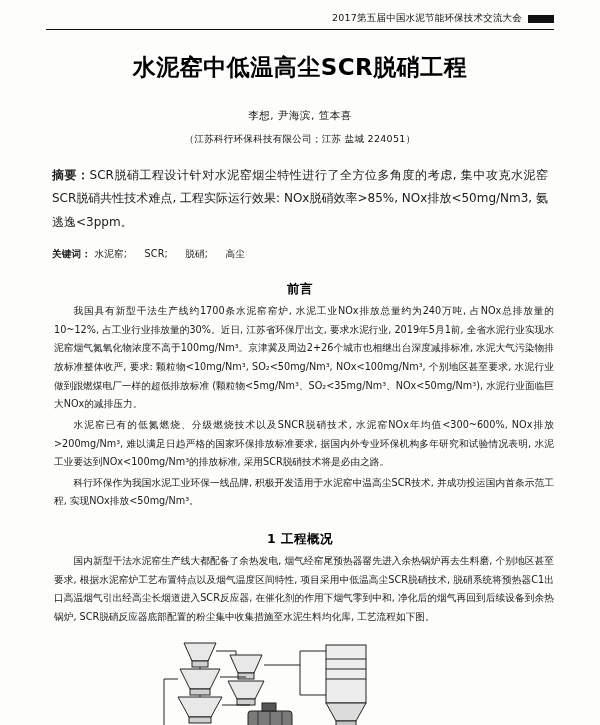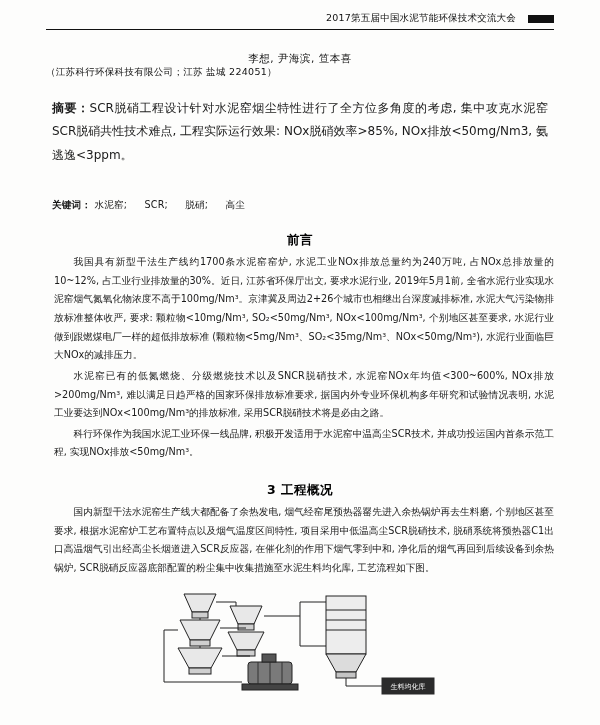--- a/index.html
+++ b/index.html
@@ -21,21 +21,21 @@
     box-sizing: border-box;
     padding: 0 46px;
     background: #fdfdfc;
   }
 
   
   .header {
     display: flex;
     align-items: center;
     justify-content: flex-end;
-    gap: 12px;
+    gap: 6px;
     padding-top: 12px;
     padding-bottom: 4px;
   }
   .header-text {
     font-size: 9.5px;
     letter-spacing: 0.2px;
     color: #111;
     white-space: nowrap;
   }
   .header-mark {
@@ -58,44 +58,47 @@
     font-family: "DejaVu Sans", sans-serif;
     font-weight: bold;
     font-size: 23px;
     letter-spacing: 0.5px;
     line-height: 1.35;
     color: #000;
   }
 
   .authors {
     text-align: center;
+    margin-top: 26px;
     font-size: 10.5px;
     color: #111;
     letter-spacing: 0.5px;
   }
   .affiliation {
+    text-align: center;
+    margin-top: 10px;
     font-size: 9.5px;
     color: #111;
     letter-spacing: 0.3px;
   }
 
   
   .abstract {
     margin-top: 18px;
     font-size: 12px;
     line-height: 1.95;
     color: #1a1a1a;
     text-align: justify;
     padding: 0 6px;
   }
   .abstract .lead {
     font-weight: bold;
   }
   .keywords {
-    margin-top: 32px;
+    margin-top: 14px;
     font-size: 9.6px;
     color: #1a1a1a;
     padding: 0 6px;
     letter-spacing: 0.2px;
   }
   .keywords .lead {
     font-weight: bold;
   }
   .kw-items span {
     margin-right: 14px;
@@ -138,20 +141,21 @@
 
 <div class="page">
 
   <div class="header">
     <div class="header-text">2017第五届中国水泥节能环保技术交流大会</div>
     <div class="header-mark"></div>
   </div>
   <div class="header-rule"></div>
 
   <div class="title-block">
+    <div class="title-line">水泥窑中低温高尘SCR脱硝工程</div>
   </div>
 
   <div class="authors">李想, 尹海滨, 笪本喜</div>
   <div class="affiliation">（江苏科行环保科技有限公司；江苏  盐城    224051）</div>
 
   <div class="abstract">
     <span class="lead">摘要：</span><span>SCR脱硝工程设计针对水泥窑烟尘特性进行了全方位多角度的考虑, 集中攻克水泥窑SCR脱硝共性技术难点, 工程实际运行效果: NOx脱硝效率&gt;85%, NOx排放&lt;50mg/Nm3, 氨逃逸&lt;3ppm。</span>
   </div>
 
   <div class="keywords">
@@ -162,21 +166,21 @@
       <span>脱硝;</span>
       <span>高尘</span>
     </span>
   </div>
 
   <h2 class="section-heading">前言</h2>
   <p class="para">我国具有新型干法生产线约1700条水泥窑窑炉, 水泥工业NOx排放总量约为240万吨, 占NOx总排放量的10~12%, 占工业行业排放量的30%。近日, 江苏省环保厅出文, 要求水泥行业, 2019年5月1前, 全省水泥行业实现水泥窑烟气氮氧化物浓度不高于100mg/Nm³。京津冀及周边2+26个城市也相继出台深度减排标准, 水泥大气污染物排放标准整体收严, 要求: 颗粒物&lt;10mg/Nm³, SO₂&lt;50mg/Nm³, NOx&lt;100mg/Nm³, 个别地区甚至要求, 水泥行业做到跟燃煤电厂一样的超低排放标准 (颗粒物&lt;5mg/Nm³、SO₂&lt;35mg/Nm³、NOx&lt;50mg/Nm³), 水泥行业面临巨大NOx的减排压力。</p>
   <p class="para">水泥窑已有的低氮燃烧、分级燃烧技术以及SNCR脱硝技术, 水泥窑NOx年均值&lt;300~600%, NOx排放&gt;200mg/Nm³, 难以满足日趋严格的国家环保排放标准要求, 据国内外专业环保机构多年研究和试验情况表明, 水泥工业要达到NOx&lt;100mg/Nm³的排放标准, 采用SCR脱硝技术将是必由之路。</p>
   <p class="para">科行环保作为我国水泥工业环保一线品牌, 积极开发适用于水泥窑中温高尘SCR技术, 并成功投运国内首条示范工程, 实现NOx排放&lt;50mg/Nm³。</p>
 
-  <h2 class="section-heading">3  工程概况</h2>
+  <h2 class="section-heading">1  工程概况</h2>
   <p class="para">国内新型干法水泥窑生产线大都配备了余热发电, 烟气经窑尾预热器罂先进入余热锅炉再去生料磨, 个别地区甚至要求, 根据水泥窑炉工艺布置特点以及烟气温度区间特性, 项目采用中低温高尘SCR脱硝技术, 脱硝系统将预热器C1出口高温烟气引出经高尘长烟道进入SCR反应器, 在催化剂的作用下烟气零到中和, 净化后的烟气再回到后续设备到余热锅炉, SCR脱硝反应器底部配置的粉尘集中收集措施至水泥生料均化库, 工艺流程如下图。</p>
 
   <div class="figure">
     <svg width="300" height="110" viewBox="0 0 300 110">
       <g stroke="#222" fill="none" stroke-width="1">
 
         <g>
           <polygon points="34,8 66,8 58,26 42,26" fill="#e8e8e8"></polygon>
           <rect x="42" y="26" width="16" height="6" fill="#cfcfcf"></rect>
           <polygon points="30,34 70,34 60,54 40,54" fill="#e8e8e8"></polygon>

